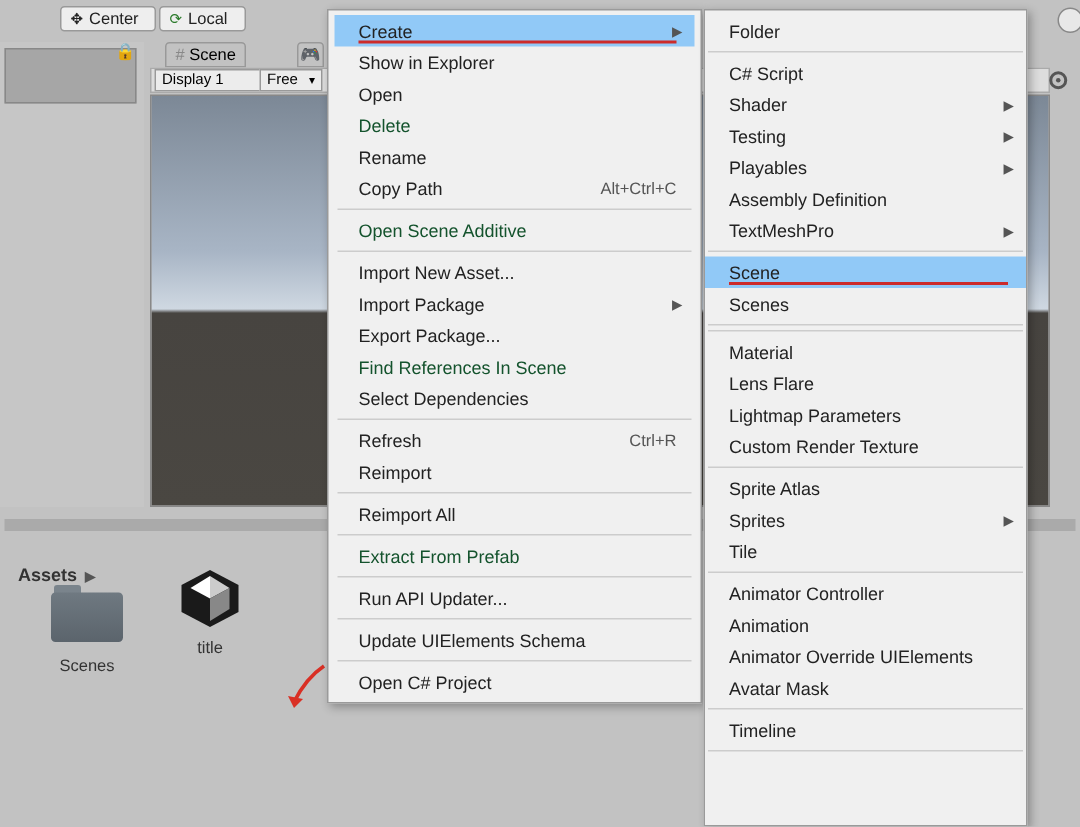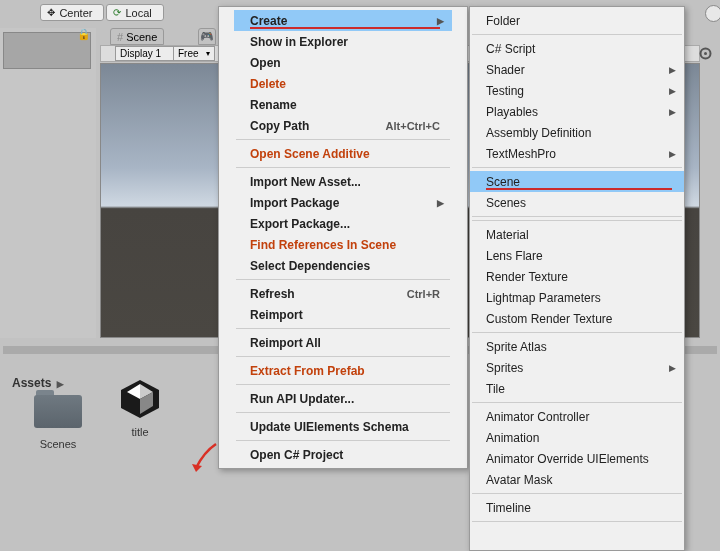--- a/index.html
+++ b/index.html
@@ -33,28 +33,28 @@
 .folder-icon::after { content: ""; position: absolute; top: 5px; left: 0; width: 48px; height: 33px; background: linear-gradient(#6f7981, #5b646c); border-radius: 3px; }
 
 .unity-icon { width: 46px; height: 42px; margin: 0 auto; }
 
 .arrow-annot { position: absolute; top: 440px; left: 190px; width: 30px; height: 35px; }
 .arrow-annot svg { overflow: visible; }
 .annot-text { position: absolute; top: 440px; left: 222px; font-size: 22px; color: #d93025; font-weight: bold; }
 
 .ctx-menu { position: absolute; background: #f0f0f0; border: 1px solid #9a9a9a; box-shadow: 2px 2px 6px rgba(0,0,0,.3); font-size: 12px; color: #222; }
 .ctx-menu .item { height: 21px; display: flex; align-items: center; padding: 0 22px 0 16px; position: relative; white-space: nowrap; }
-.ctx-menu .item.disabled { color: #c2410c; }
+.ctx-menu .item.disabled { color: #14532d; }
 .ctx-menu .item.hl { background: #91c9f7; }
 .ctx-menu .item .arrow { position: absolute; right: 8px; font-size: 9px; color: #555; }
 .ctx-menu .item .shortcut { position: absolute; right: 12px; font-size: 11px; color: #555; margin-left: 20px; }
 .ctx-menu .sep { height: 1px; background: #ccc; margin: 3px 2px; }
 .underline { position: absolute; left: 16px; right: 12px; bottom: 2px; height: 2px; background: #cc2b2b; }
 
-.menu1 { top: 6px; left: 218px; width: 250px; padding: 3px 15px; font-weight: bold; }
+.menu1 { top: 6px; left: 218px; width: 250px; padding: 3px 4px; }
 .menu2 { top: 6px; left: 469px; width: 216px; padding: 3px 0; height: 545px; overflow: hidden; }
 
 .circle-btn { position: absolute; width: 17px; height: 17px; border: 1px solid #888; border-radius: 50%; background: #e8e8e8; }
 .slider-icon { position: absolute; width: 18px; height: 14px; }
 .gear-icon { position: absolute; width: 15px; height: 15px; }
 </style>
 </head>
 <body>
 
 <div class="toolbar-top">
@@ -80,21 +80,21 @@
   <div class="scene-tab" style="left:10px">
     <span style="margin-right:3px;color:#888">#</span>
     <span>Scene</span>
   </div>
   <div class="scene-tab" style="left:98px;width:18px;justify-content:center">
     <span style="color:#666">🎮</span>
   </div>
 </div>
 
 <div class="scene-toolbar">
-  <div class="dd" style="left:14px;width:84px">
+  <div class="dd" style="left:2px;width:84px">
     <span>Display 1</span>
     <span style="margin-left:auto;font-size:8px">▾</span>
   </div>
   <div class="dd" style="left:72px;width:42px">
     <span>Free</span>
     <span style="margin-left:auto;font-size:8px">▾</span>
   </div>
 </div>
 
 <div class="slider-icon" style="top:352px;left:692px">
@@ -261,23 +261,20 @@
     </div>
     <div class="sep"></div>
     <div class="sep"></div>
     <div class="item">
       <span>Material</span>
     </div>
     <div class="item">
       <span>Lens Flare</span>
     </div>
     <div class="item">
-      <span>Render Texture</span>
-    </div>
-    <div class="item">
       <span>Lightmap Parameters</span>
     </div>
     <div class="item">
       <span>Custom Render Texture</span>
     </div>
     <div class="sep"></div>
     <div class="item">
       <span>Sprite Atlas</span>
     </div>
     <div class="item">

